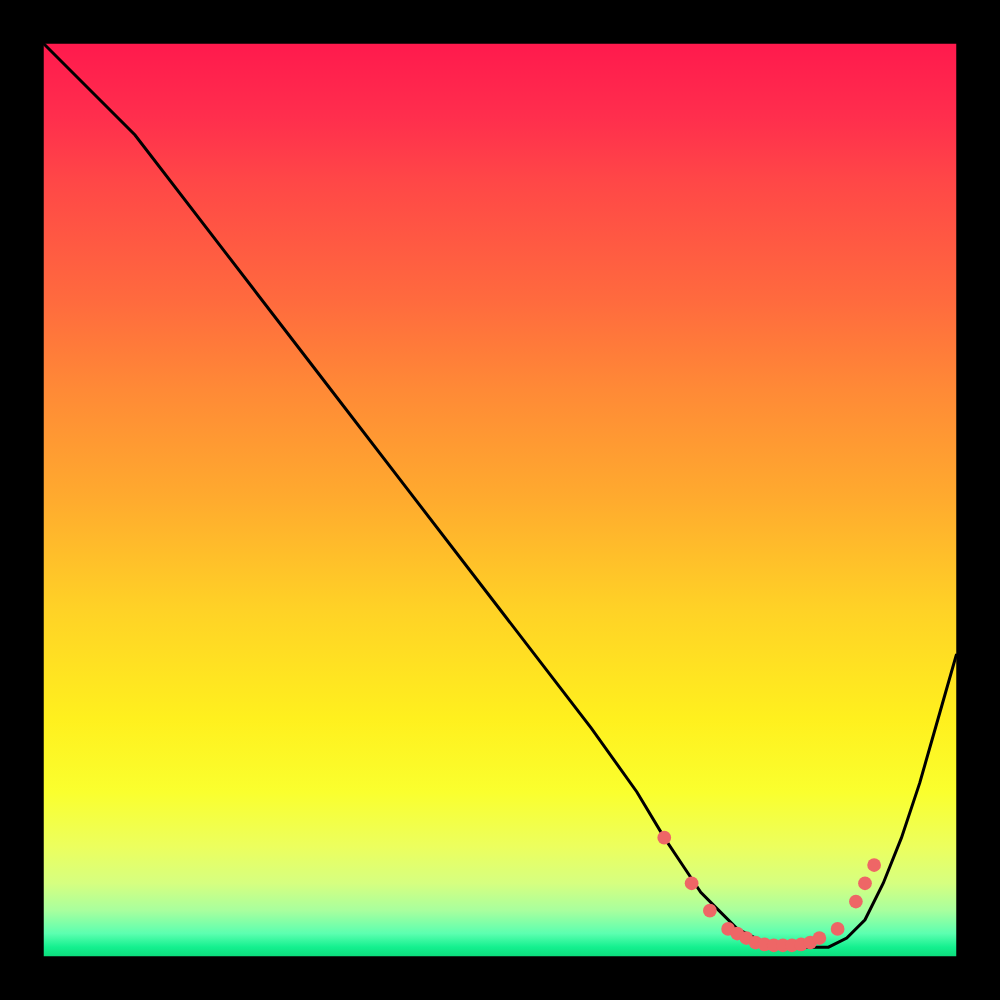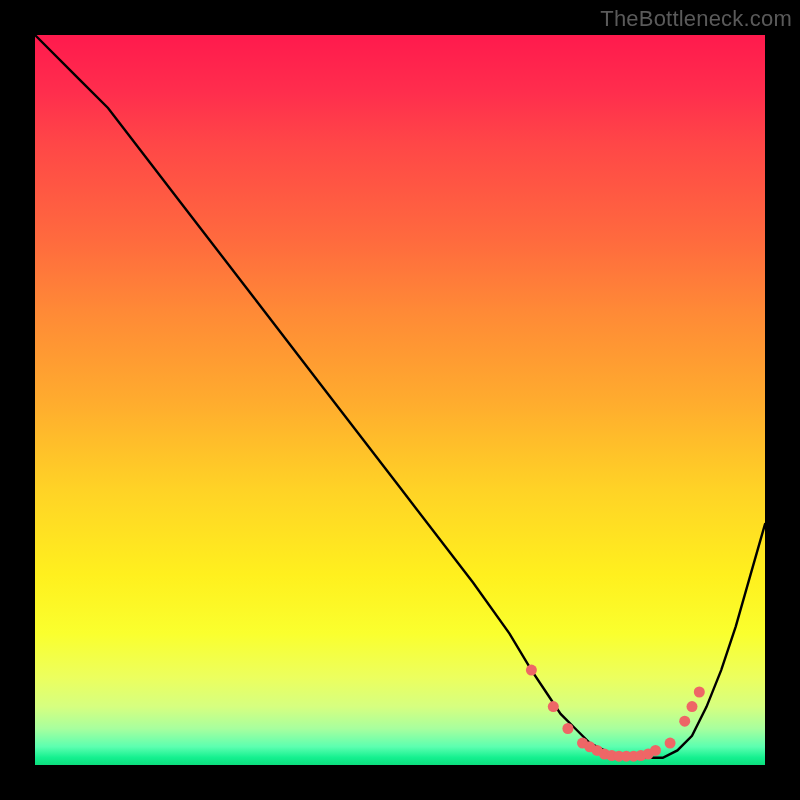--- a/index.html
+++ b/index.html
@@ -58,21 +58,20 @@
     top: 0;
     width: 730px;
     height: 730px;
     overflow: visible;
   }
 </style>
 </head>
 <body>
 
 <div class="frame">
-  <div class="watermark">TheBottleneck.com</div>
   <div class="plot">
     <svg class="curve" viewBox="0 0 730 730">
       <path id="curve-path" fill="none" stroke="#000" stroke-width="2.4" stroke-linecap="round" d="M0.0 0.0 L43.8 43.8 L73.0 73.0 L146.0 167.9 L219.0 262.8 L292.0 357.7 L365.0 452.6 L438.0 547.5 L474.5 598.6 L496.4 635.1 L511.0 657.0 L525.6 678.9 L540.2 693.5 L554.8 708.1 L569.4 715.4 L584.0 722.7 L598.6 722.7 L613.2 722.7 L627.8 722.7 L642.4 715.4 L657.0 700.8 L671.6 671.6 L686.2 635.1 L700.8 591.3 L715.4 540.2 L730.0 489.1 "></path>
       <g id="points-group">
           <circle cx="496.4" cy="635.1" r="5.5" fill="#ee6666"></circle>
           <circle cx="518.3" cy="671.6" r="5.5" fill="#ee6666"></circle>
           <circle cx="532.9" cy="693.5" r="5.5" fill="#ee6666"></circle>
           <circle cx="547.5" cy="708.1" r="5.5" fill="#ee6666"></circle>
           <circle cx="554.8" cy="711.8" r="5.5" fill="#ee6666"></circle>
           <circle cx="562.1" cy="715.4" r="5.5" fill="#ee6666"></circle>

